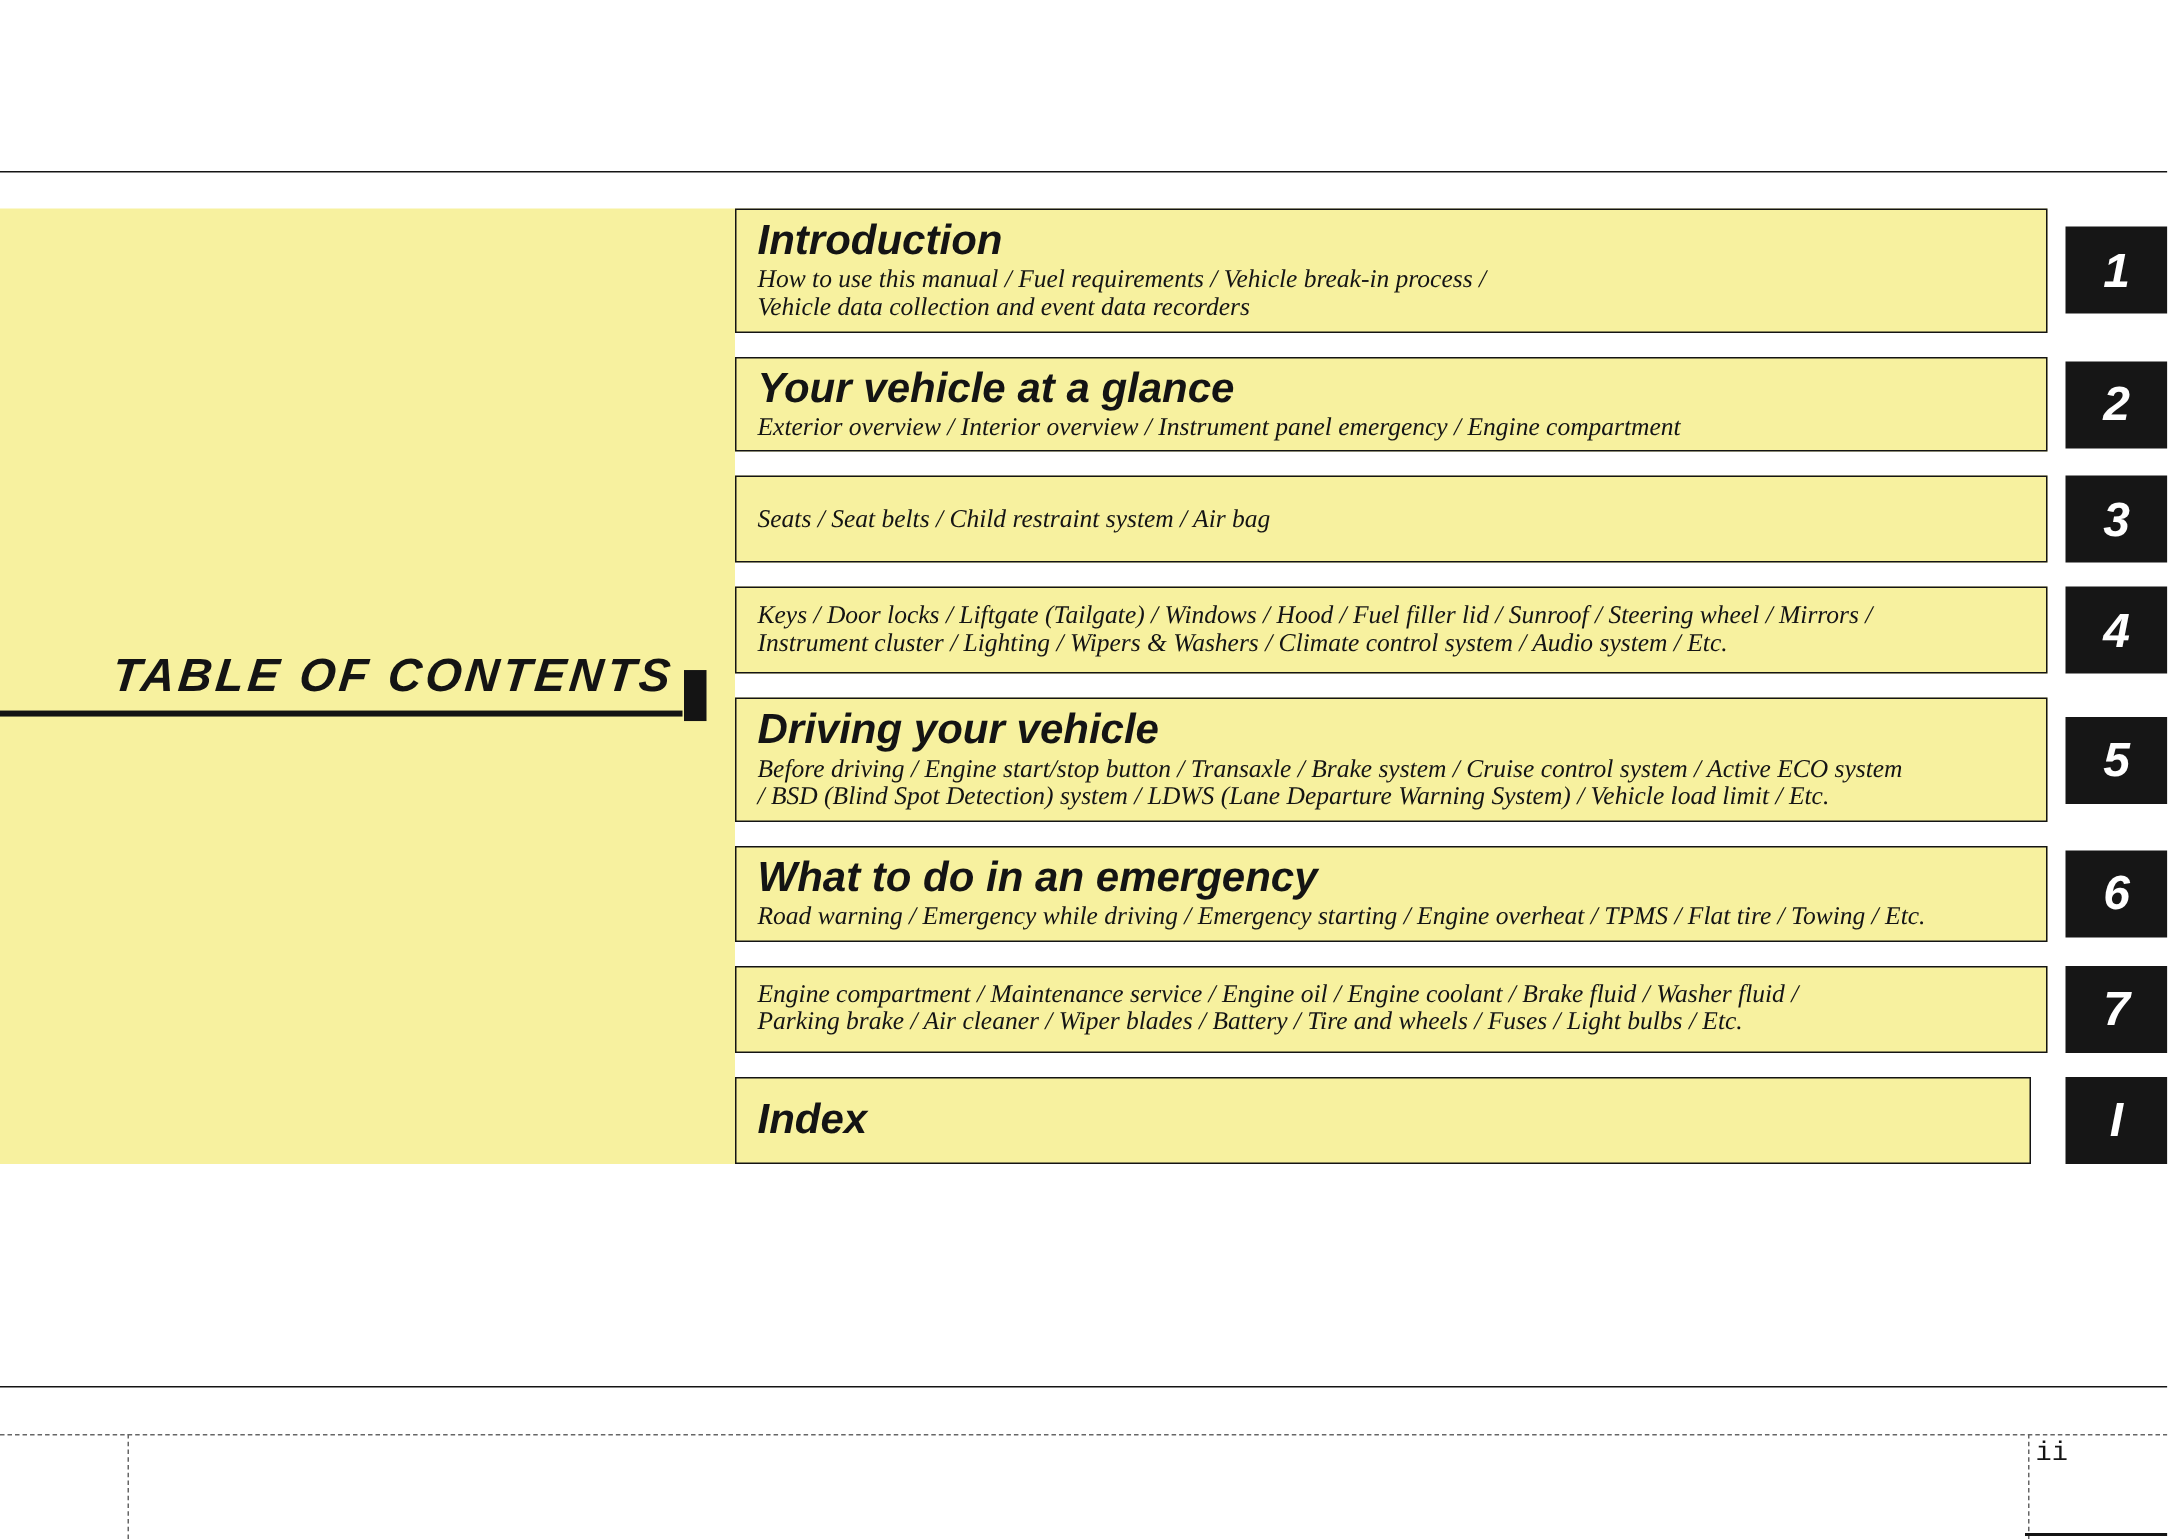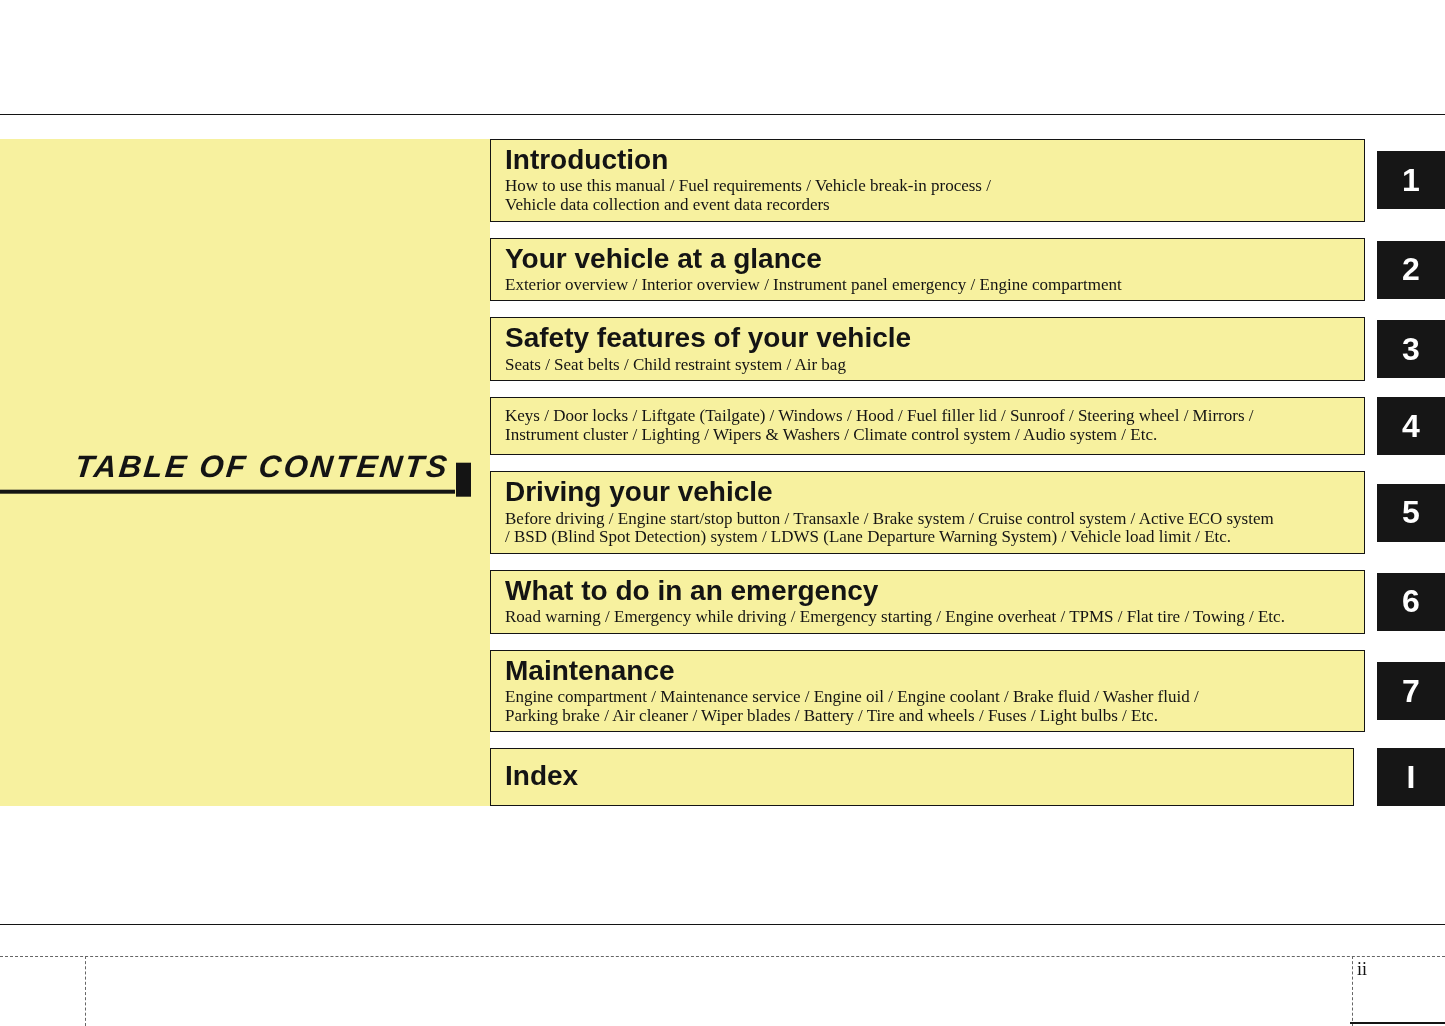--- a/index.html
+++ b/index.html
@@ -64,20 +64,21 @@
   }
   .sections-col {
     flex: 1;
     display: flex;
     flex-direction: column;
   }
   .toc-row {
     display: flex;
     align-items: center;
     margin-bottom: 16px;
+    font-style: italic;
   }
   .toc-row:last-child { margin-bottom: 0; gap: 11px; }
   .section-box {
     flex: 1;
     background: var(--panel-yellow, #f7f19f);
     border: 1.5px solid var(--ink, #1a1a1a);
     padding: 4px 12px 6px 14px;
     box-sizing: border-box;
     align-self: stretch;
     display: flex;
@@ -137,21 +138,21 @@
     top: 956px;
     height: 70px;
     border-left: 1.5px dashed #666;
   }
   .crop-v.left  { left: 85px; }
   .crop-v.right { left: 1352px; }
   .page-num {
     position: absolute;
     top: 959px;
     left: 1357px;
-    font-family: Liberation Serif, serif;
+    font-family: Liberation Mono, monospace;
     font-size: 18px;
     color: var(--ink, #111);
   }
   .corner-mark {
     position: absolute;
     top: 1022px;
     left: 1350px;
     width: 95px;
     border-top: 2.5px solid var(--ink, #111);
   }
@@ -186,21 +187,20 @@
       <div class="toc-row">
         <div class="section-box">
           <div class="section-title">Your vehicle at a glance</div>
           <div class="section-desc">Exterior overview / Interior overview / Instrument panel emergency / Engine compartment</div>
         </div>
         <div class="chapter-tab">2</div>
       </div>
 
       <div class="toc-row">
         <div class="section-box">
-          <div class="section-title">Safety features of your vehicle</div>
           <div class="section-desc">Seats / Seat belts / Child restraint system / Air bag</div>
         </div>
         <div class="chapter-tab">3</div>
       </div>
 
       <div class="toc-row">
         <div class="section-box">
           <div class="section-desc">Keys / Door locks / Liftgate (Tailgate) / Windows / Hood / Fuel filler lid / Sunroof / Steering wheel / Mirrors /
 Instrument cluster / Lighting / Wipers &amp; Washers / Climate control system / Audio system / Etc.</div>
         </div>
@@ -219,21 +219,20 @@
       <div class="toc-row">
         <div class="section-box">
           <div class="section-title">What to do in an emergency</div>
           <div class="section-desc">Road warning / Emergency while driving / Emergency starting / Engine overheat / TPMS / Flat tire / Towing / Etc.</div>
         </div>
         <div class="chapter-tab">6</div>
       </div>
 
       <div class="toc-row">
         <div class="section-box">
-          <div class="section-title">Maintenance</div>
           <div class="section-desc">Engine compartment / Maintenance service / Engine oil / Engine coolant / Brake fluid / Washer fluid /
 Parking brake / Air cleaner / Wiper blades / Battery / Tire and wheels / Fuses / Light bulbs / Etc.</div>
         </div>
         <div class="chapter-tab">7</div>
       </div>
 
 
       <div class="toc-row">
         <div class="section-box">
           <div class="section-title">Index</div>

